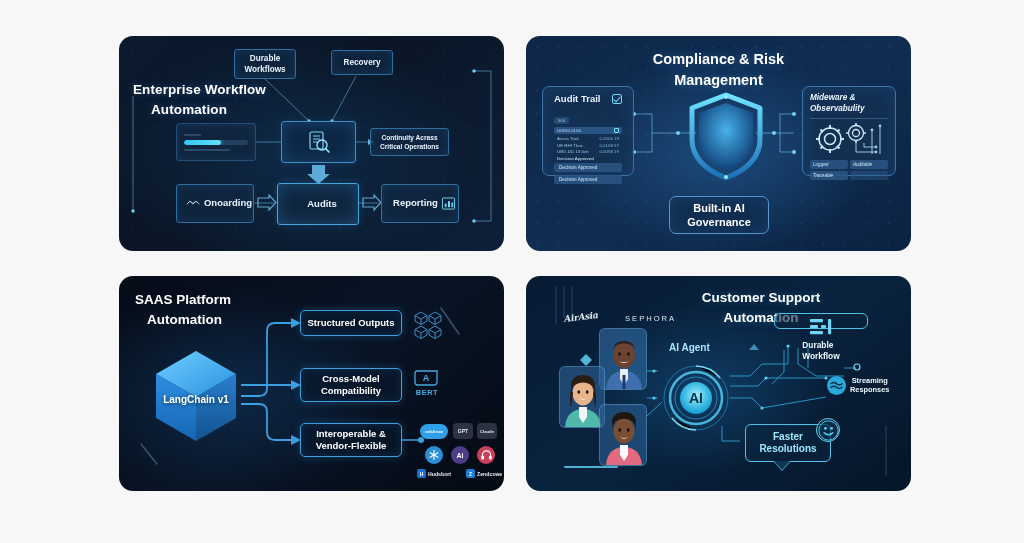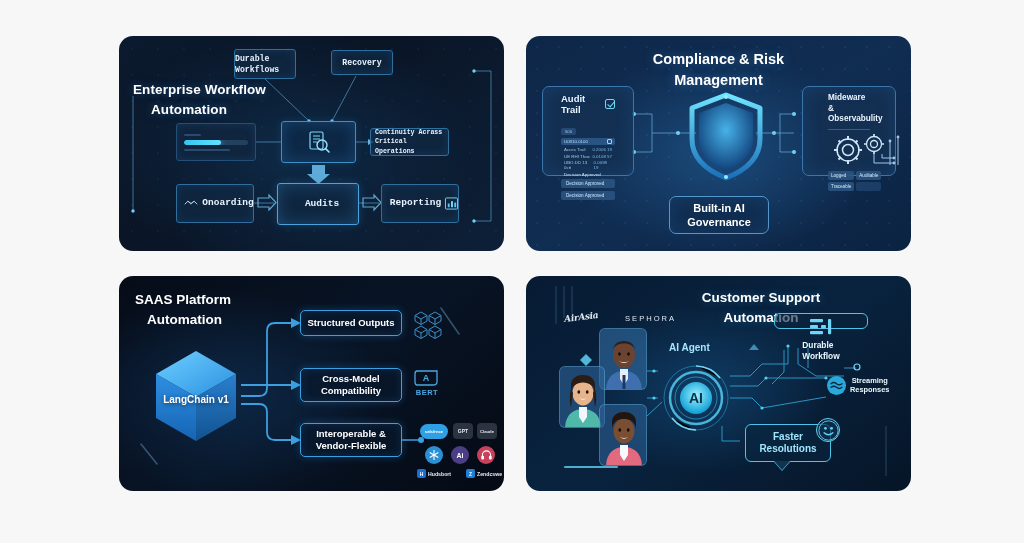--- a/index.html
+++ b/index.html
@@ -45,23 +45,23 @@
   }
   .p1-title .l2 { display:block; padding-left: 18px; }
 
   .node {
     position: absolute;
     border: 1px solid #2f6f9e;
     border-radius: 3px;
     background: rgba(16,40,66,.72);
     color: #e8f4ff;
     display: flex; align-items: center; justify-content: center;
+    text-align: center;
     font-size: 8.2px; font-weight: 700; line-height: 1.35;
     box-shadow: inset 0 0 10px rgba(40,120,190,.2);
-    font-family: Liberation Mono, monospace;
   }
   .node.big { font-size: 9.5px; padding-left: 8px; }
   #n-durable  { left: 115px; top: 13px; width: 62px; height: 30px; }
   #n-recovery { left: 212px; top: 14px; width: 62px; height: 25px; }
   #n-continuity {
     left: 251px; top: 92px; width: 79px; height: 28px;
     font-size: 6.6px; font-weight: 600; line-height: 1.4;
     padding: 0 4px;
   }
   #n-doc {
@@ -115,21 +115,21 @@
     line-height: 1.45; color: #ffffff;
     text-shadow: 0 0 12px rgba(90,180,255,.4);
   }
   .card {
     position: absolute;
     border: 1px solid #3a76ac;
     border-radius: 7px;
     background: rgba(20,48,82,.85);
     box-shadow: inset 0 0 18px rgba(50,130,200,.18);
   }
-  #c-audit { left: 16px; top: 50px; width: 92px; height: 90px; padding: 6px 18px; }
+  #c-audit { left: 16px; top: 50px; width: 92px; height: 90px; padding: 6px 11px; }
   .card-head {
     display: flex; align-items: center; justify-content: space-between;
     font-size: 9.5px; font-weight: 700; color: #eaf5ff; margin-bottom: 4px;
   }
   .chk {
     width: 10px; height: 10px; border: 1.2px solid #6fd8f7; border-radius: 2px;
     position: relative;
   }
   .chk::after {
     content: ""; position: absolute; left: 2.4px; top: 0.4px;
@@ -152,21 +152,21 @@
   }
   .arow { display:flex; justify-content: space-between; padding: 0 3px; margin-bottom: 1.5px; }
   .arow .k { font-size: 4.4px; color: #9dc7e8; }
   .arow .v { font-size: 4.4px; color: #7fb5dd; }
   .arow.plain .k { color:#cfe6f8; }
   .abtn {
     font-size: 4.6px; color: #cfe6f8;
     background: rgba(44,86,132,.85); border-radius: 2px;
     padding: 2px 5px; margin-top: 2.5px;
   }
-  #c-middleware { left: 276px; top: 50px; width: 94px; height: 90px; padding: 6px 25px; }
+  #c-middleware { left: 276px; top: 50px; width: 94px; height: 90px; padding: 6px 7px; font-style: italic; }
   .mw-title { font-size: 8.2px; font-weight: 700; line-height: 1.3; color: #eaf5ff; }
   .mw-rule { height: 1px; background: rgba(120,180,225,.35); margin: 4px 0 3px; }
   .mw-gfx { height: 36px; position: relative; }
   .mw-tags { display: grid; grid-template-columns: 1fr 1fr; gap: 2px; margin-top: 2px; }
   .mw-tag {
     font-size: 4.6px; color: #cfe6f8;
     background: rgba(44,86,132,.85); border-radius: 2px;
     padding: 2px 3px; text-align: left;
   }
   .mw-tag.empty { background: rgba(44,86,132,.5); }

